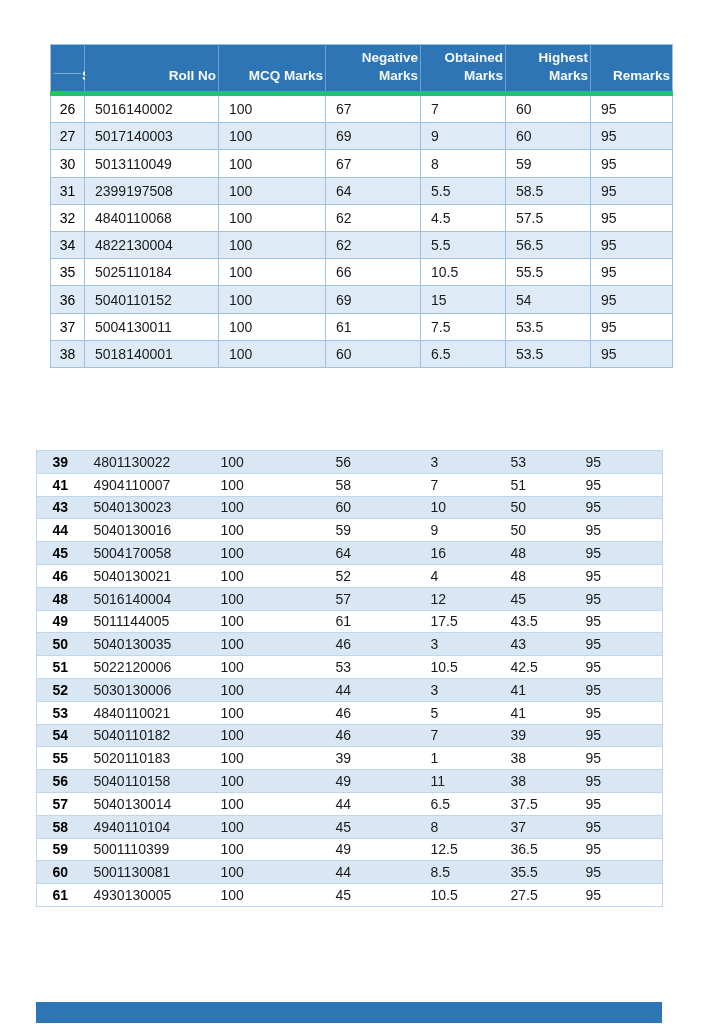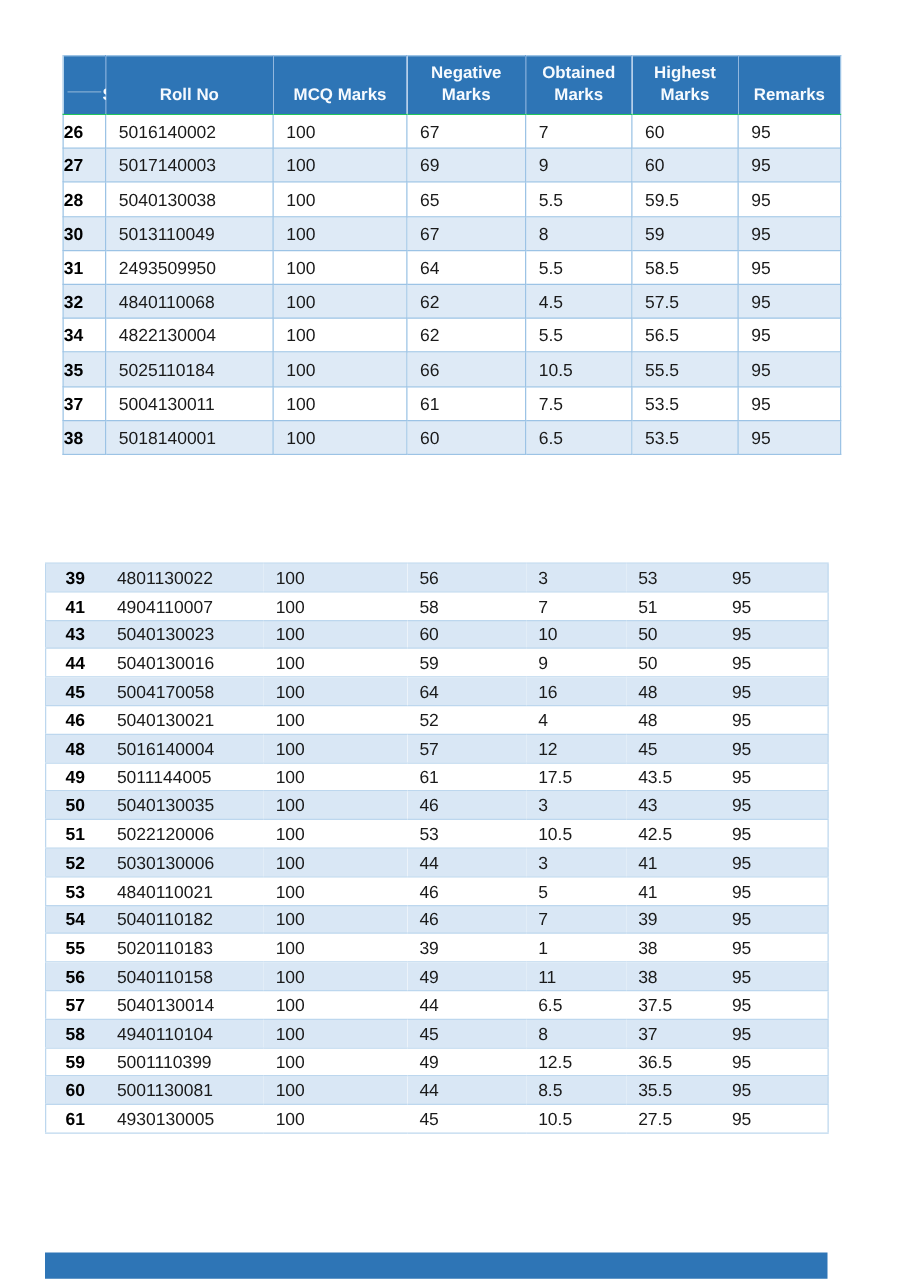--- a/index.html
+++ b/index.html
@@ -17,43 +17,43 @@
     position: absolute; top: 44px; left: 50px; width: 622px;
     border: 1px solid #9CC3E5;
   }
   .t1 thead th {
     background: #2E75B6;
     color: #F6FAFE;
     font-weight: bold;
     font-size: 13.5px;
     line-height: 1.3;
     vertical-align: bottom;
-    text-align: center;
+    text-align: right;
     padding: 4px 2px 7px 2px;
     height: 35px;
     border-left: 1px solid #6FA0D4;
-    border-bottom: 1px solid #22c55e;
+    border-bottom: 5px solid #22c55e;
     position: relative;
   }
   .t1 thead th:first-child { border-left: 1px solid #9CC3E5; padding-left: 31px; }
   .t1 thead th.sl::after {
     content: "";
     position: absolute; left: 8%; right: 8%; top: 60%;
     height: 1px; background: rgba(255,255,255,0.40);
   }
   .t1 td {
     height: 26.2px;
     font-size: 14px;
     color: #1a1a1a;
     padding: 0 2px 0 10px;
     border: 1px solid #9CC3E5;
     vertical-align: middle;
     white-space: nowrap; overflow: hidden;
   }
-  .t1 td:first-child { padding: 0; font-weight: bold; color: #000; margin-left: 16px; }
+  .t1 td:first-child { text-align: center; padding: 0; font-weight: normal; color: #000; margin-left: 16px; }
   .t1 tbody tr:nth-child(even) td { background: #DEEAF6; }
 
   
   .t2 {
     position: absolute; top: 450px; left: 36px; width: 626px;
     border-left: 1px solid #BDD7EE; border-right: 1px solid #BDD7EE;
   }
   .t2 td {
     height: 21.8px;
     font-size: 14px;
@@ -113,40 +113,31 @@
         <tr>
           <td>27</td>
           <td>5017140003</td>
           <td>100</td>
           <td>69</td>
           <td>9</td>
           <td>60</td>
           <td>95</td>
         </tr>
         <tr>
-          <td>28</td>
-          <td>5040130038</td>
-          <td>100</td>
-          <td>65</td>
-          <td>5.5</td>
-          <td>59.5</td>
-          <td>95</td>
-        </tr>
-        <tr>
           <td>30</td>
           <td>5013110049</td>
           <td>100</td>
           <td>67</td>
           <td>8</td>
           <td>59</td>
           <td>95</td>
         </tr>
         <tr>
           <td>31</td>
-          <td>2493509950</td>
+          <td>2399197508</td>
           <td>100</td>
           <td>64</td>
           <td>5.5</td>
           <td>58.5</td>
           <td>95</td>
         </tr>
         <tr>
           <td>32</td>
           <td>4840110068</td>
           <td>100</td>
@@ -164,20 +155,29 @@
           <td>56.5</td>
           <td>95</td>
         </tr>
         <tr>
           <td>35</td>
           <td>5025110184</td>
           <td>100</td>
           <td>66</td>
           <td>10.5</td>
           <td>55.5</td>
+          <td>95</td>
+        </tr>
+        <tr>
+          <td>36</td>
+          <td>5040110152</td>
+          <td>100</td>
+          <td>69</td>
+          <td>15</td>
+          <td>54</td>
           <td>95</td>
         </tr>
         <tr>
           <td>37</td>
           <td>5004130011</td>
           <td>100</td>
           <td>61</td>
           <td>7.5</td>
           <td>53.5</td>
           <td>95</td>

